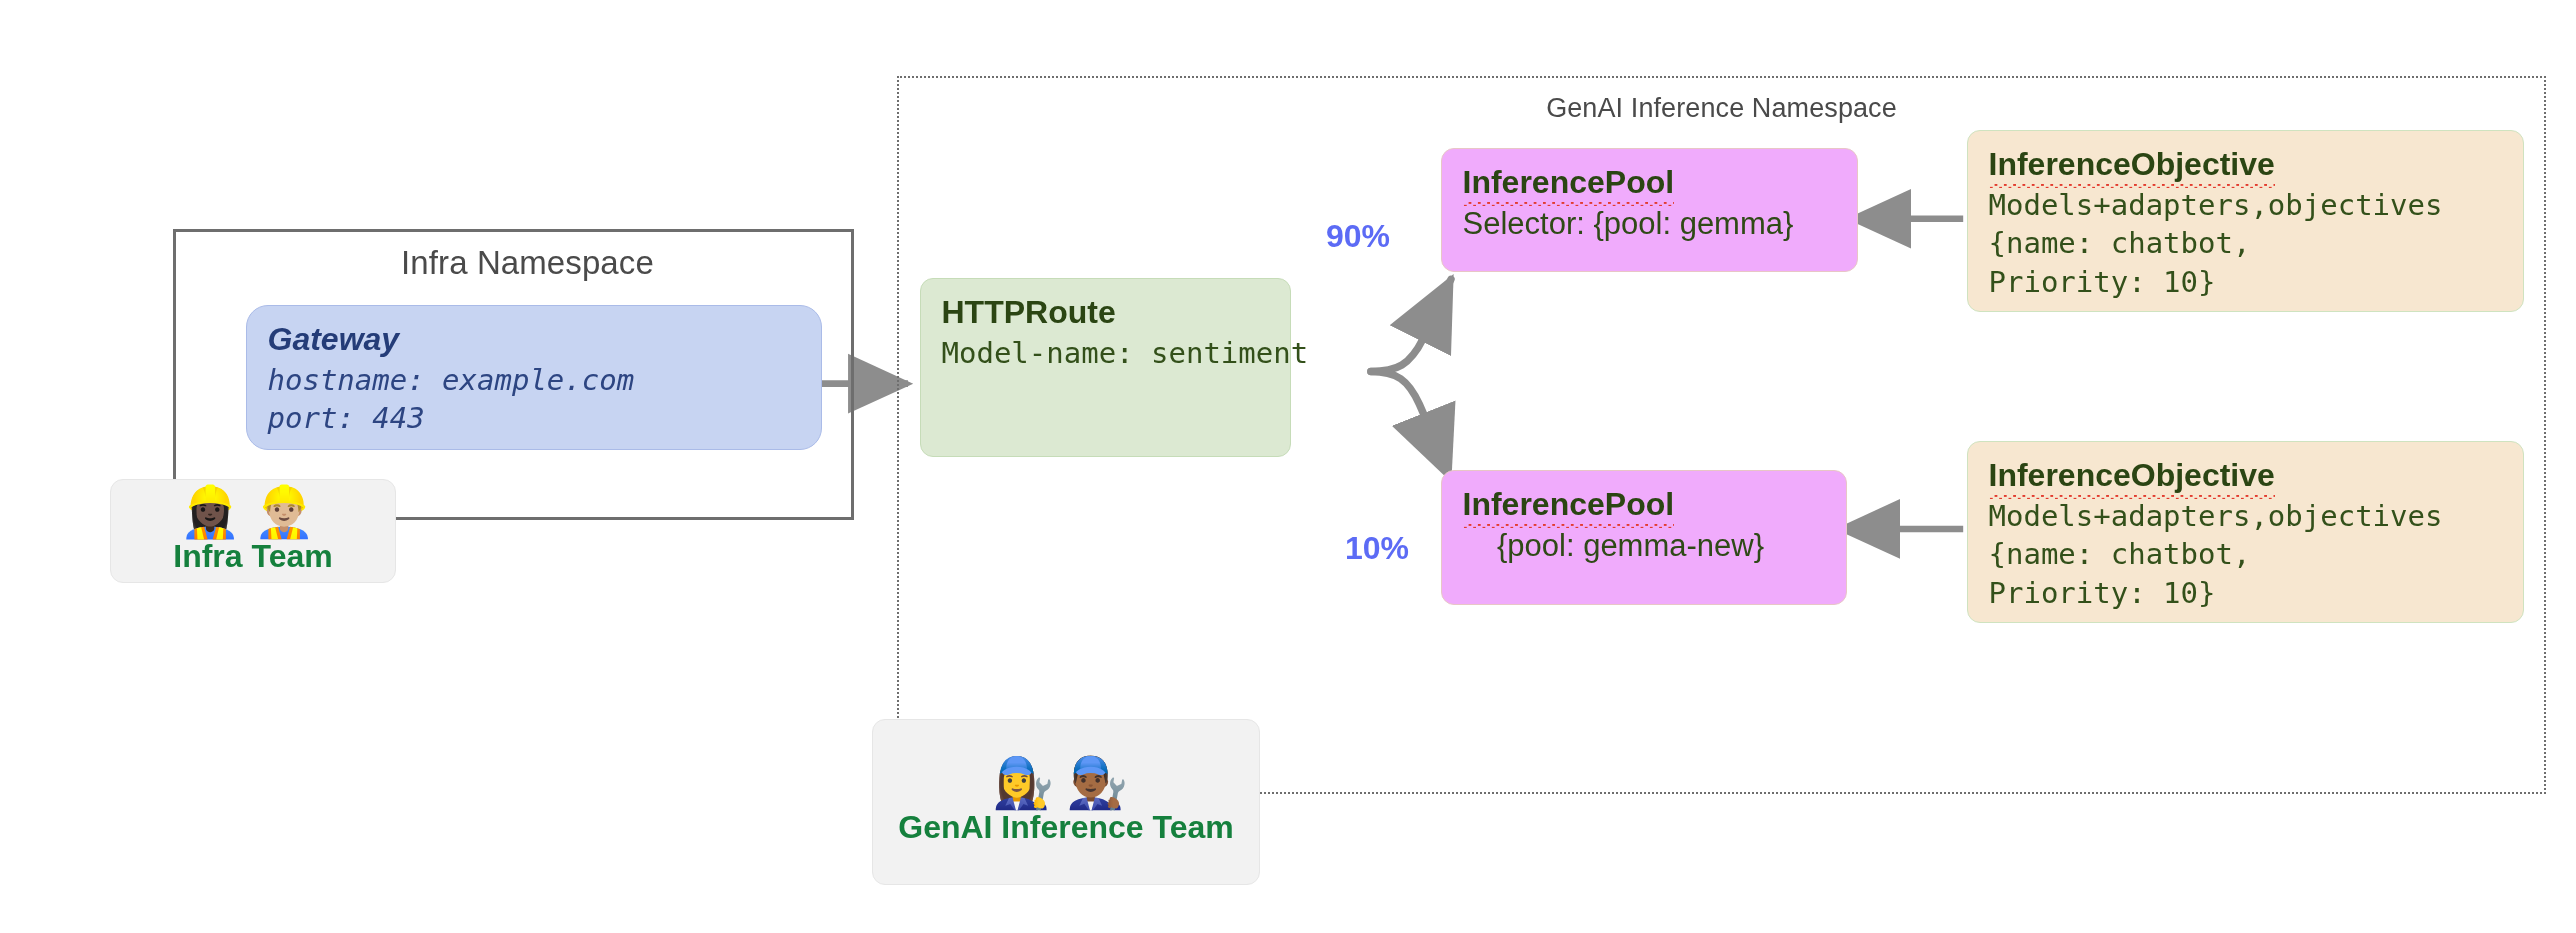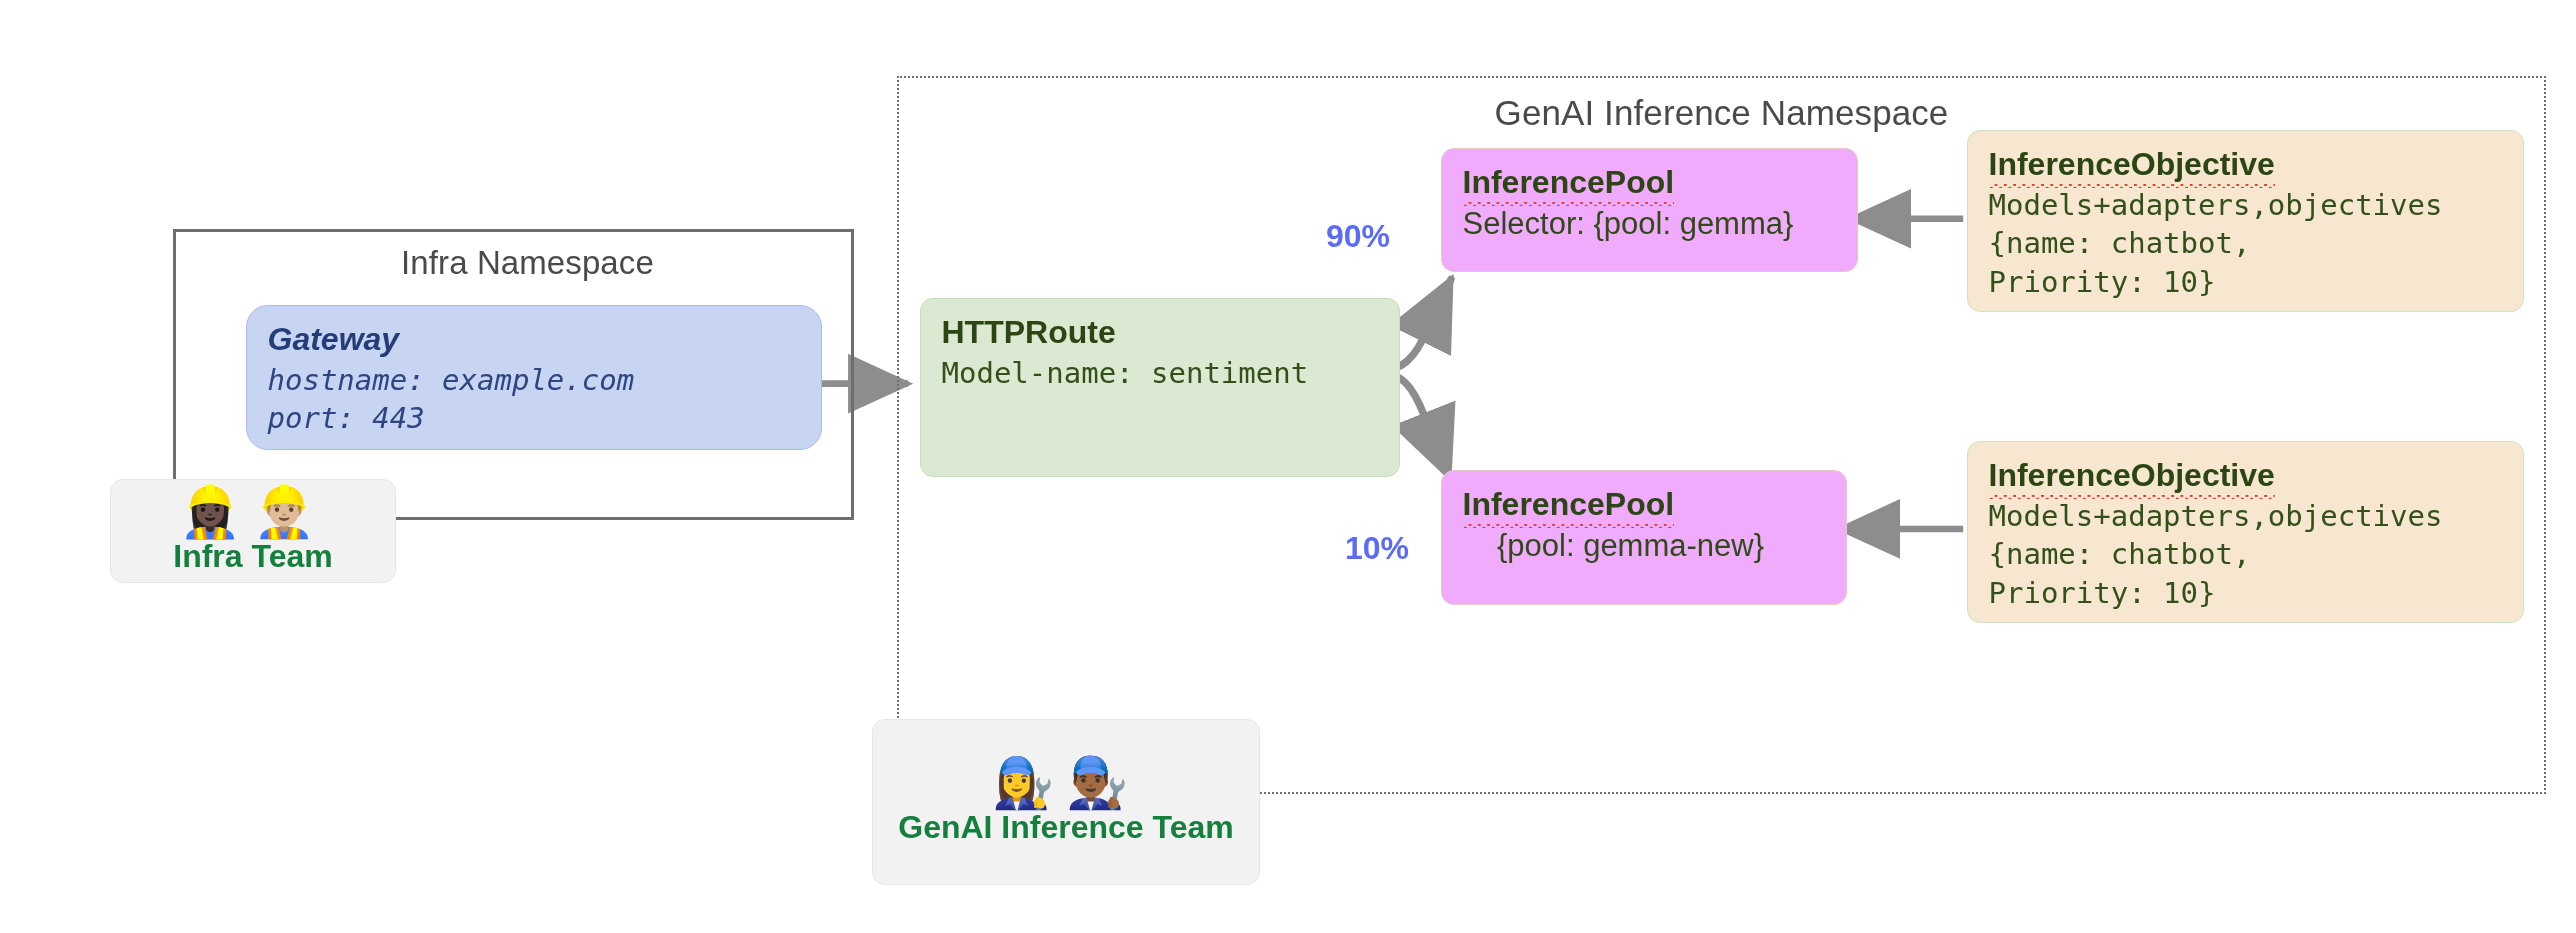--- a/index.html
+++ b/index.html
@@ -52,21 +52,21 @@
     width: 1649px; height: 718px;
     border: 2.8px dotted #6e6e6e;
     box-sizing: border-box;
     background: transparent;
   }
   .ns-genai-title {
     position: absolute;
     left: 897px; top: 93px;
     width: 1649px;
     text-align: center;
-    font-size: 35px;
+    font-size: 27px;
     color: #4a4a4a;
     letter-spacing: 0.1px;
   }
 
   
   .card {
     position: absolute;
     box-sizing: border-box;
     border-radius: 13px;
     padding: 13px 20.5px 15px 20.5px;
@@ -98,22 +98,22 @@
     border: 1.9px solid #aabbe8;
     border-radius: 22px;
     color: #2a4180;
     font-style: italic;
   }
   .card-gateway .ttl { color: #243c78; }
   .card-gateway .ln  { color: #2d4582; }
 
   
   .card-httproute {
-    left: 920px; top: 298px;
-    width: 480px; height: 179px;
+    left: 920px; top: 278px;
+    width: 371px; height: 179px;
     background: #dce9d2;
     border: 1.9px solid #c6dcb8;
     color: #2f4a17;
   }
   .card-httproute .ttl { color: #2b4513; }
   .card-httproute .ln  { color: #33501a; }
 
   
   .card-pool {
     background: #f0abfc;

